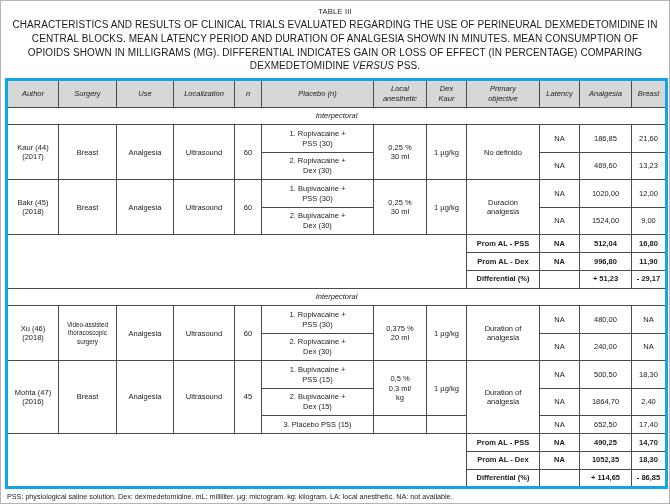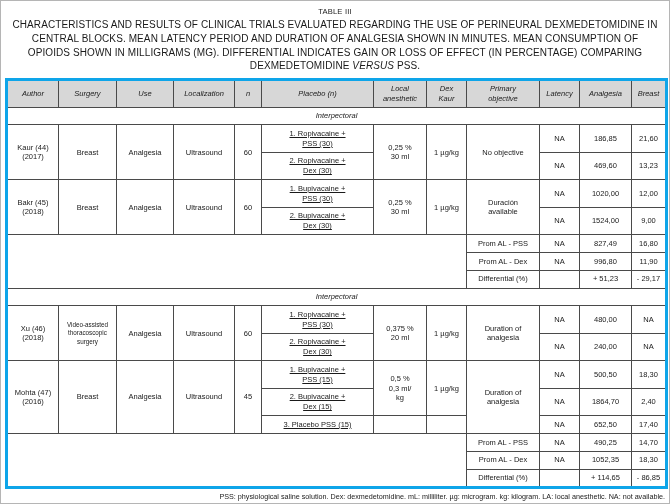--- a/index.html
+++ b/index.html
@@ -26,25 +26,25 @@
     background:#fff;
   }
   table.trials th{
     background:var(--header-bg,#d7d7d7);
     font-style:italic; font-weight:normal; padding:3px 1px;
   }
   td.section{
     background:var(--header-bg,#d7d7d7);
     font-style:italic; padding:2.5px 2px;
   }
-  td.left{ text-align:left; padding-left:4px;text-decoration:underline; }
-  td.bold{ font-weight:normal; }
+  td.left{ text-align:left; padding-left:4px; }
+  td.bold{ font-weight:bold; }
   td.small{ font-size:6.3px; padding:2px 1px; }
   td.blank{ border:none; }
-  .footnote{ font-size:7.2px; margin-top:3px; text-align:right; padding-left:2px;}
+  .footnote{ font-size:7.2px; margin-top:3px; text-align:left; padding-left:2px;}
 </style>
 </head>
 <body>
 
 <div class="page">
 
   <div class="caption">
     <div class="cap-title">TABLE III</div>
     <div class="cap-text"><span>CHARACTERISTICS AND RESULTS OF CLINICAL TRIALS EVALUATED REGARDING THE USE OF PERINEURAL DEXMEDETOMIDINE IN CENTRAL BLOCKS. MEAN LATENCY PERIOD AND DURATION OF ANALGESIA SHOWN IN MINUTES. MEAN CONSUMPTION OF OPIOIDS SHOWN IN MILLIGRAMS (MG). DIFFERENTIAL INDICATES GAIN OR LOSS OF EFFECT (IN PERCENTAGE) COMPARING DEXMEDETOMIDINE </span><span class="ital">VERSUS</span><span> PSS.</span></div>
   </div>
@@ -92,21 +92,21 @@
 (2017)</td>
           <td rowspan="2">Breast</td>
           <td rowspan="2">Analgesia</td>
           <td rowspan="2">Ultrasound</td>
           <td rowspan="2">60</td>
           <td class="left">1. Ropivacaine +
 PSS (30)</td>
           <td rowspan="2">0,25 %
 30 ml</td>
           <td rowspan="2">1 µg/kg</td>
-          <td rowspan="2">No objective</td>
+          <td rowspan="2">No definido</td>
           <td>NA</td>
           <td>186,85</td>
           <td>21,60</td>
         </tr>
         <tr>
           <td class="left">2. Ropivacaine +
 Dex (30)</td>
           <td>NA</td>
           <td>469,60</td>
           <td>13,23</td>
@@ -117,37 +117,37 @@
           <td rowspan="2">Breast</td>
           <td rowspan="2">Analgesia</td>
           <td rowspan="2">Ultrasound</td>
           <td rowspan="2">60</td>
           <td class="left">1. Bupivacaine +
 PSS (30)</td>
           <td rowspan="2">0,25 %
 30 ml</td>
           <td rowspan="2">1 µg/kg</td>
           <td rowspan="2">Duración
-available</td>
+analgesia</td>
           <td>NA</td>
           <td>1020,00</td>
           <td>12,00</td>
         </tr>
         <tr>
           <td class="left">2. Bupivacaine +
 Dex (30)</td>
           <td>NA</td>
           <td>1524,00</td>
           <td>9,00</td>
         </tr>
         <tr>
           <td rowspan="3" colspan="8" class="blank"></td>
           <td class="bold">Prom AL - PSS</td>
           <td class="bold">NA</td>
-          <td class="bold">827,49</td>
+          <td class="bold">512,04</td>
           <td class="bold">16,80</td>
         </tr>
         <tr>
           <td class="bold">Prom AL - Dex</td>
           <td class="bold">NA</td>
           <td class="bold">996,80</td>
           <td class="bold">11,90</td>
         </tr>
         <tr>
           <td class="bold">Differential (%)</td>

